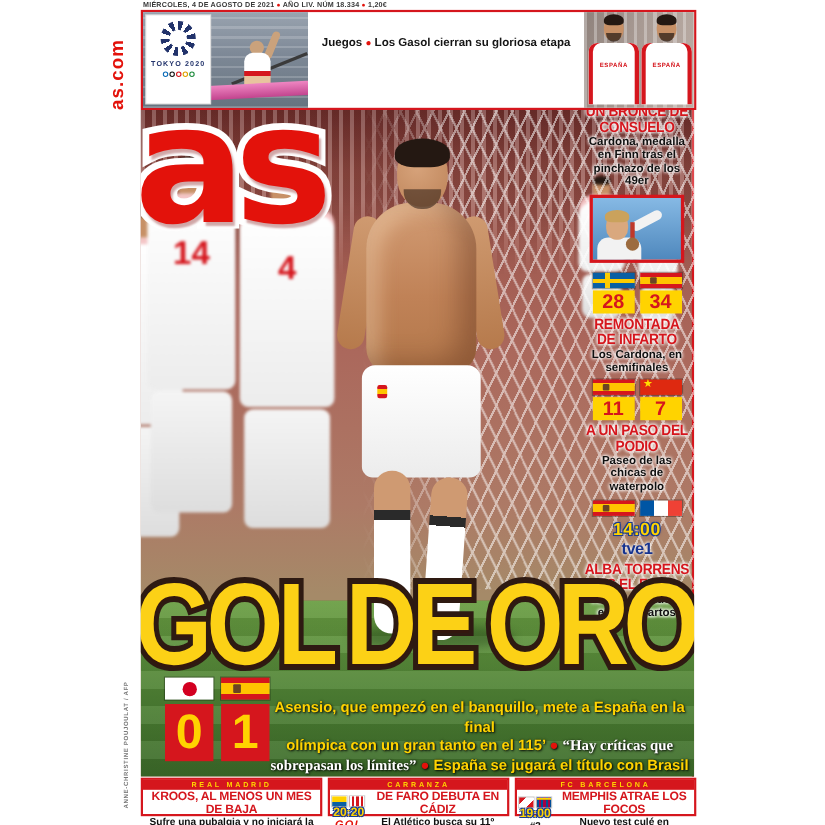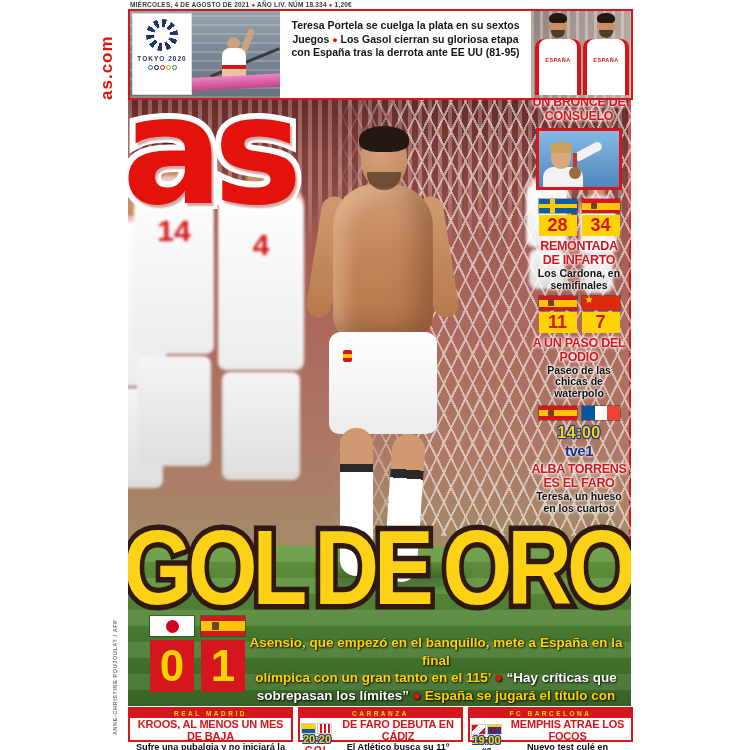--- a/index.html
+++ b/index.html
@@ -160,21 +160,21 @@
   .scoreblock{position:absolute;left:22px;top:516px;z-index:7;}
   .scoreblock .frow{display:flex;gap:7px;}
   .scoreblock .flag{width:44px;height:20px;}
   .scoreblock .flag-japan:after{width:13px;height:13px;margin:-6.5px 0 0 -6.5px;}
   .scoreblock .flag-spain:after{width:7px;height:8px;}
   .scoreblock .srow{display:flex;gap:7px;margin-top:4px;}
   .scoreblock .sbox{width:44px;height:52px;background:#d5161d;color:#ffd300;font-weight:800;font-size:44px;line-height:52px;text-align:center;}
 
   .lede{position:absolute;left:112px;top:534px;width:392px;z-index:7;text-align:center;
     font-weight:800;font-size:13.5px;line-height:1.3;color:#ffd300;text-shadow:1px 1px 2px rgba(0,0,0,.85),0 0 2px rgba(0,0,0,.6);}
-  .lede .w{color:#fff;}
+  .lede .w{color:#fff;font-family:Liberation Serif, serif;}
   .lede .b{color:#e3120b;}
 
   
   .bottom{position:absolute;left:10px;top:707px;width:505px;height:35px;display:flex;gap:5px;z-index:10;}
   .bs{flex:1;border:2px solid #d5161d;box-sizing:border-box;background:#fff;display:flex;flex-direction:column;}
   .bs-label{background:#d5161d;color:#ffd300;font-size:6.5px;font-weight:700;letter-spacing:2.5px;text-align:center;padding:1px 0;}
   .bs-body{flex:1;display:flex;align-items:center;justify-content:center;gap:5px;padding:0 2px;}
   .bs-text{text-align:center;}
   .bs-title{color:#d5161d;font-weight:800;font-size:11px;line-height:1.1;letter-spacing:-.2px;}
   .bs-sub{color:#101010;font-weight:700;font-size:9.2px;line-height:1.1;}
@@ -221,25 +221,24 @@
           <div class="ring r1"></div>
             <div class="ring r2"></div>
           <div class="ring r3"></div>
             <div class="ring r4"></div>
           <div class="ring r5"></div>
         </div>
       </div>
     </div>
     <div class="pane-center">
       <div class="bann-sub">
-        <span>Teresa Portela se cuelga la plata en su sextos</span><br>
+        <br>
         <span>Juegos</span>
         <span class="b">●</span>
         <span>Los Gasol cierran su gloriosa etapa</span><br>
-        <span>con España tras la derrota ante EE UU (81-95)</span>
       </div>
     </div>
     <div class="pane-gasol">
       <div class="streaks"></div>
       <div class="gfig g1">
         <div class="gh"></div>
         <div class="gj">
           <span class="jt">ESPAÑA</span>
         </div>
       </div>
@@ -297,20 +296,21 @@
       <div class="a-leg r"></div>
     </div>
 
     <div class="as-logo">
       <span class="back">as</span>
       <span class="front">as</span>
     </div>
 
     <div class="sidebar">
       <div class="sb-title">UN BRONCE DE CONSUELO</div>
+      <div class="sb-body">Cardona, medalla en Finn tras el pinchazo de los 49er</div>
       <div class="sb-photo">
         <div class="sv-body"></div>
         <div class="sv-arm"></div>
         <div class="sv-head"></div>
         <div class="sv-medal"></div>
       </div>
 
       <div class="flags-row">
         <span class="flag flag-sweden"></span>
         <span class="flag flag-spain"></span>

